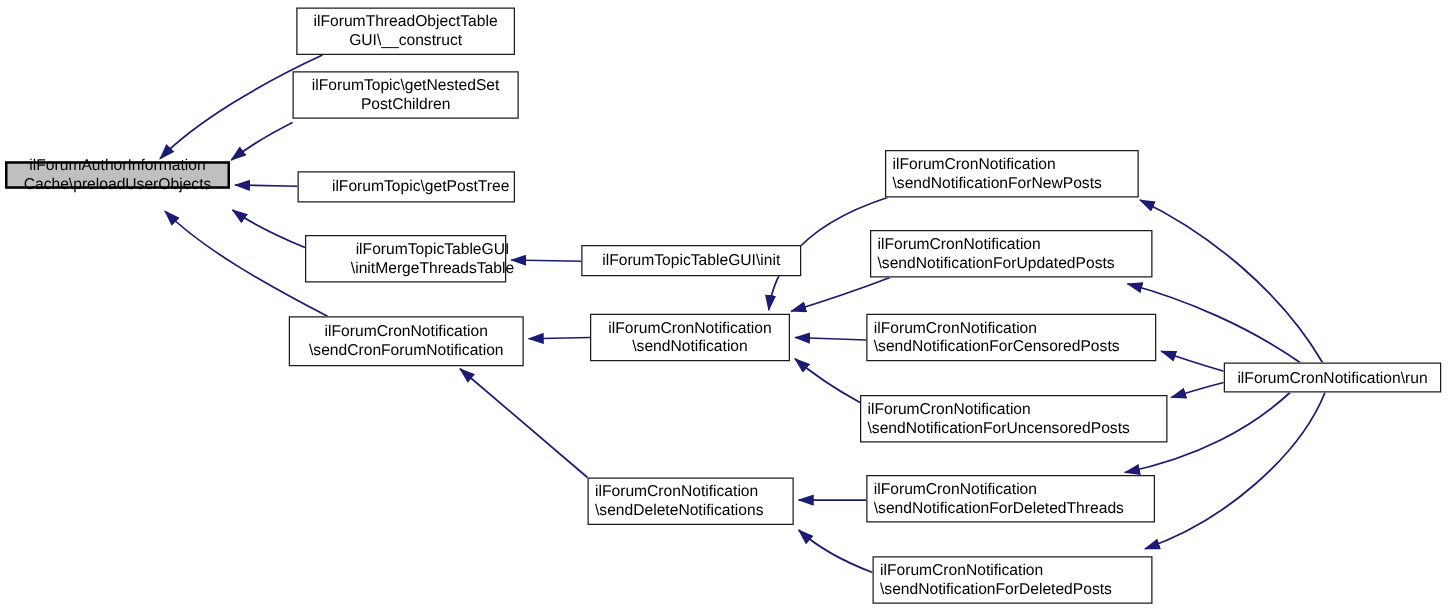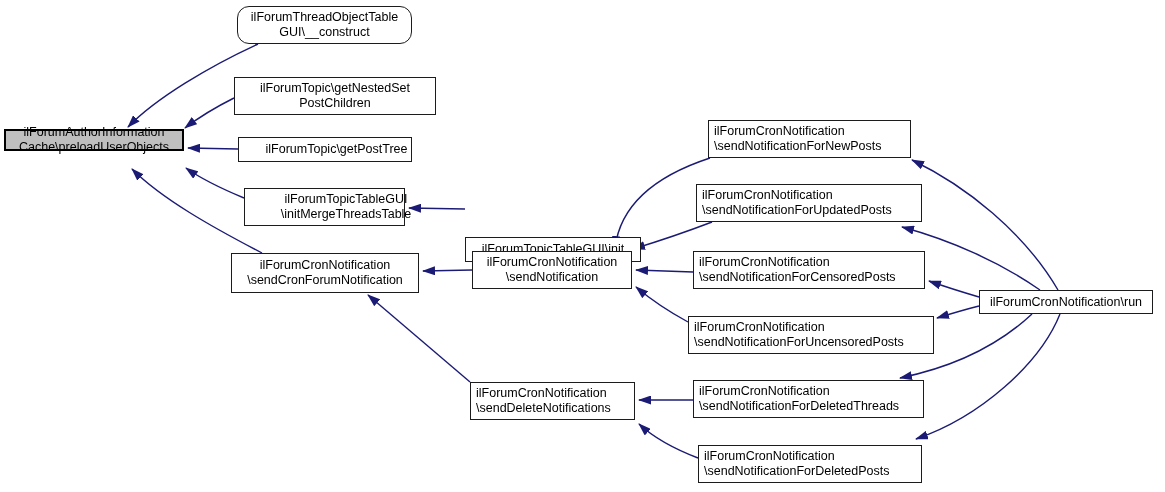--- a/index.html
+++ b/index.html
@@ -72,36 +72,36 @@
       <path d="M1040,290 C1000,262 950,240 902,227" fill="none" stroke="#1b1b75" stroke-width="1.4" marker-end="url(#arrowhead)"></path>
       <path d="M979,297 C962,292 946,287 929,281" fill="none" stroke="#1b1b75" stroke-width="1.4" marker-end="url(#arrowhead)"></path>
       <path d="M979,306 C963,310 950,314 937,318" fill="none" stroke="#1b1b75" stroke-width="1.4" marker-end="url(#arrowhead)"></path>
       <path d="M1032,314 C1002,342 958,366 900,378" fill="none" stroke="#1b1b75" stroke-width="1.4" marker-end="url(#arrowhead)"></path>
       <path d="M1060,314 C1040,364 980,417 916,439" fill="none" stroke="#1b1b75" stroke-width="1.4" marker-end="url(#arrowhead)"></path>
     </svg>
     <div class="node align-center highlighted" style="left: 4px; top: 129px; width: 180px; height: 22px;">
       <span class="line">ilForumAuthorInformation</span>
       <span class="line">Cache\preloadUserObjects</span>
     </div>
-    <div class="node align-center" style="left: 237px; top: 6px; width: 175px; height: 38px; border-radius: 12px;">
+    <div class="node align-center" style="left: 237px; top: 6px; width: 175px; height: 38px;">
       <span class="line">ilForumThreadObjectTable</span>
       <span class="line">GUI\__construct</span>
     </div>
-    <div class="node align-center" style="left: 234px; top: 77px; width: 202px; height: 38px;">
+    <div class="node align-center" style="left: 234px; top: 57px; width: 181px; height: 38px;">
       <span class="line">ilForumTopic\getNestedSet</span>
       <span class="line">PostChildren</span>
     </div>
     <div class="node align-center" style="left: 238px; top: 137px; width: 174px; height: 25px; padding-left: 28px;">
       <span class="line">ilForumTopic\getPostTree</span>
     </div>
     <div class="node align-center" style="left: 244px; top: 188px; width: 161px; height: 38px; padding-left: 48px;">
       <span class="line">ilForumTopicTableGUI</span>
       <span class="line">\initMergeThreadsTable</span>
     </div>
-    <div class="node align-center" style="left: 465px; top: 196px; width: 176px; height: 25px; margin-top: 41px;">
+    <div class="node align-center" style="left: 465px; top: 196px; width: 176px; height: 25px;">
       <span class="line">ilForumTopicTableGUI\init</span>
     </div>
     <div class="node align-center" style="left: 231px; top: 253px; width: 188px; height: 40px;">
       <span class="line">ilForumCronNotification</span>
       <span class="line">\sendCronForumNotification</span>
     </div>
     <div class="node align-center" style="left: 472px; top: 251px; width: 160px; height: 38px;">
       <span class="line">ilForumCronNotification</span>
       <span class="line">\sendNotification</span>
     </div>

